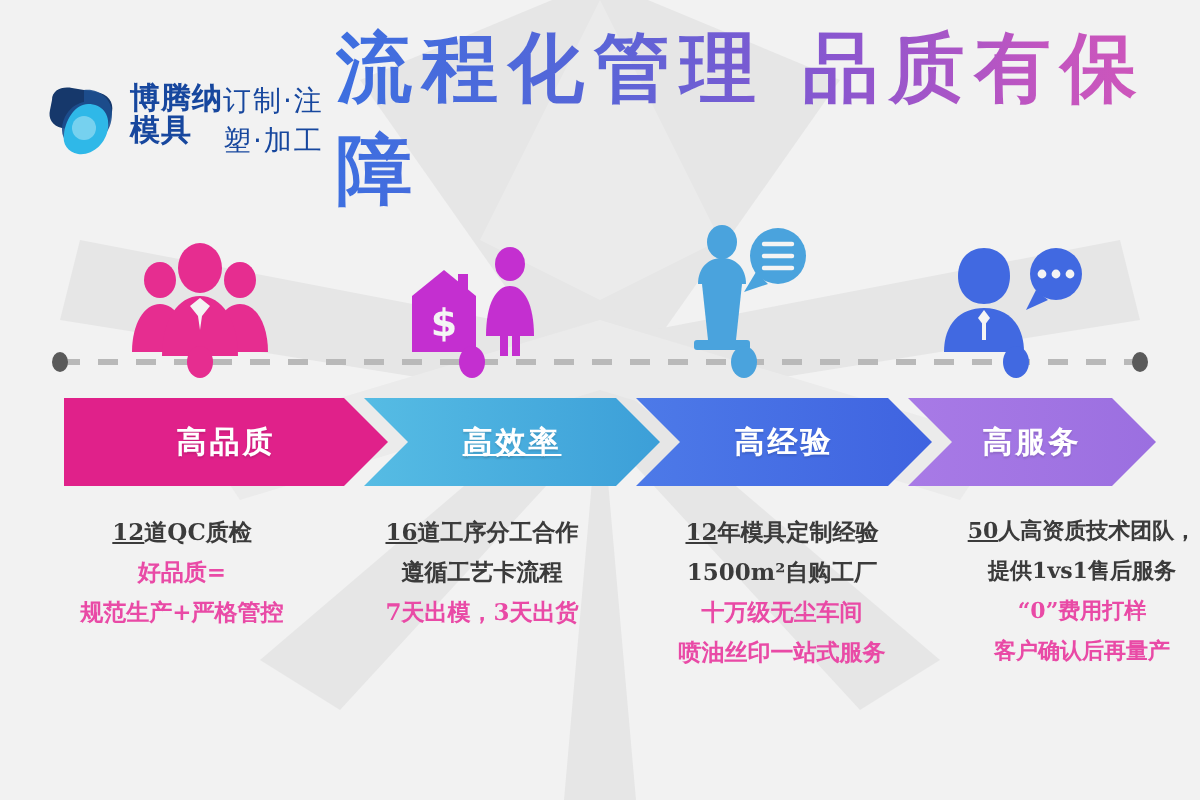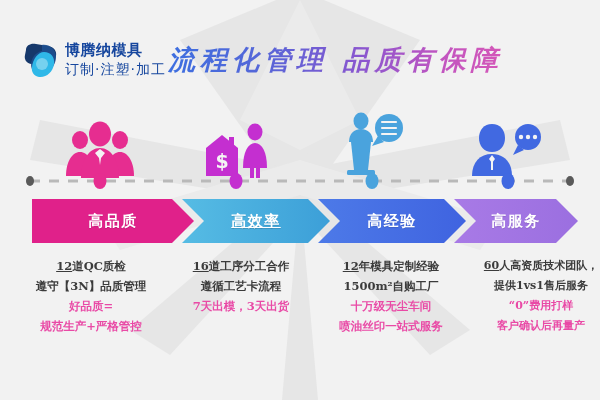--- a/index.html
+++ b/index.html
@@ -10,33 +10,33 @@
     overflow:hidden;
   }
   #stage{position:relative;width:600px;height:400px;background:#f2f2f2;overflow:hidden;}
 
   
   #watermark{position:absolute;left:0;top:0;width:600px;height:400px;pointer-events:none;}
 
   
   #logo{position:absolute;left:22px;top:38px;width:150px;height:46px;display:flex;align-items:center;}
   #logo-mark{width:40px;height:42px;flex:0 0 40px;}
-  #logo-text{margin-left:3px;display:flex;flex-direction:column;justify-content:flex-start;}
+  #logo-text{margin-left:3px;display:flex;flex-direction:row;justify-content:flex-start;}
   #logo-name{font-size:15px;font-weight:bold;color:#17479e;letter-spacing:.5px;line-height:1.1;
              font-family:"DejaVu Sans","Liberation Sans",sans-serif;}
   #logo-sub{font-size:14px;color:#17479e;letter-spacing:1px;line-height:1.4;margin-top:1px;
             font-family:"DejaVu Sans","Liberation Sans",sans-serif;}
 
   
   #headline{position:absolute;left:168px;top:38px;height:44px;display:flex;align-items:center;}
   #headline span{
-    font-size:27px;font-weight:bold;letter-spacing:5px;
+    font-size:38px;font-weight:bold;letter-spacing:5px;
     font-family:"DejaVu Sans","Liberation Sans",sans-serif;
     background:linear-gradient(90deg,#3d6fe0 0%,#5566d8 28%,#8a56cf 58%,#c255c0 82%,#d457b8 100%);
-    -webkit-background-clip:text;background-clip:text;color:transparent;font-style:italic;
+    -webkit-background-clip:text;background-clip:text;color:transparent;
     -webkit-text-fill-color:transparent;
   }
 
   
   .icon-cell{position:absolute;top:96px;height:84px;display:flex;align-items:flex-end;justify-content:center;}
   .icon-cell svg{display:block;}
 
   
   #timeline{position:absolute;left:0;top:170px;width:600px;height:22px;}
 
@@ -204,40 +204,39 @@
     <div class="chev-label" style="left:0;width:162px;">高品质</div>
     <div class="chev-label" style="left:150px;width:148px;text-decoration:underline;">高效率</div>
     <div class="chev-label" style="left:286px;width:148px;">高经验</div>
     <div class="chev-label" style="left:422px;width:124px;">高服务</div>
   </div>
 
   <div id="columns">
 
     <div class="col col1">
       <div class="line dark"><span class="num">12</span><span>道QC质检</span></div>
-      <div class="line dark">遵守【3N】品质管理</div>
       <div class="line pink">好品质=</div>
       <div class="line pink">规范生产+严格管控</div>
     </div>
 
     <div class="col col2">
       <div class="line dark"><span class="num">16</span><span>道工序分工合作</span></div>
       <div class="line dark">遵循工艺卡流程</div>
       <div class="line pink">7天出模，3天出货</div>
     </div>
 
     <div class="col col3">
       <div class="line dark"><span class="num">12</span><span>年模具定制经验</span></div>
       <div class="line dark">1500m²自购工厂</div>
       <div class="line pink">十万级无尘车间</div>
       <div class="line pink">喷油丝印一站式服务</div>
     </div>
 
     <div class="col col4">
-      <div class="line dark"><span class="num">60</span><span>人高资质技术团队，</span></div>
+      <div class="line dark"><span class="num">50</span><span>人高资质技术团队，</span></div>
       <div class="line dark">提供1vs1售后服务</div>
       <div class="line pink">“0”费用打样</div>
       <div class="line pink">客户确认后再量产</div>
     </div>
 
   </div>
 
 </div>
 
 </body></html>

